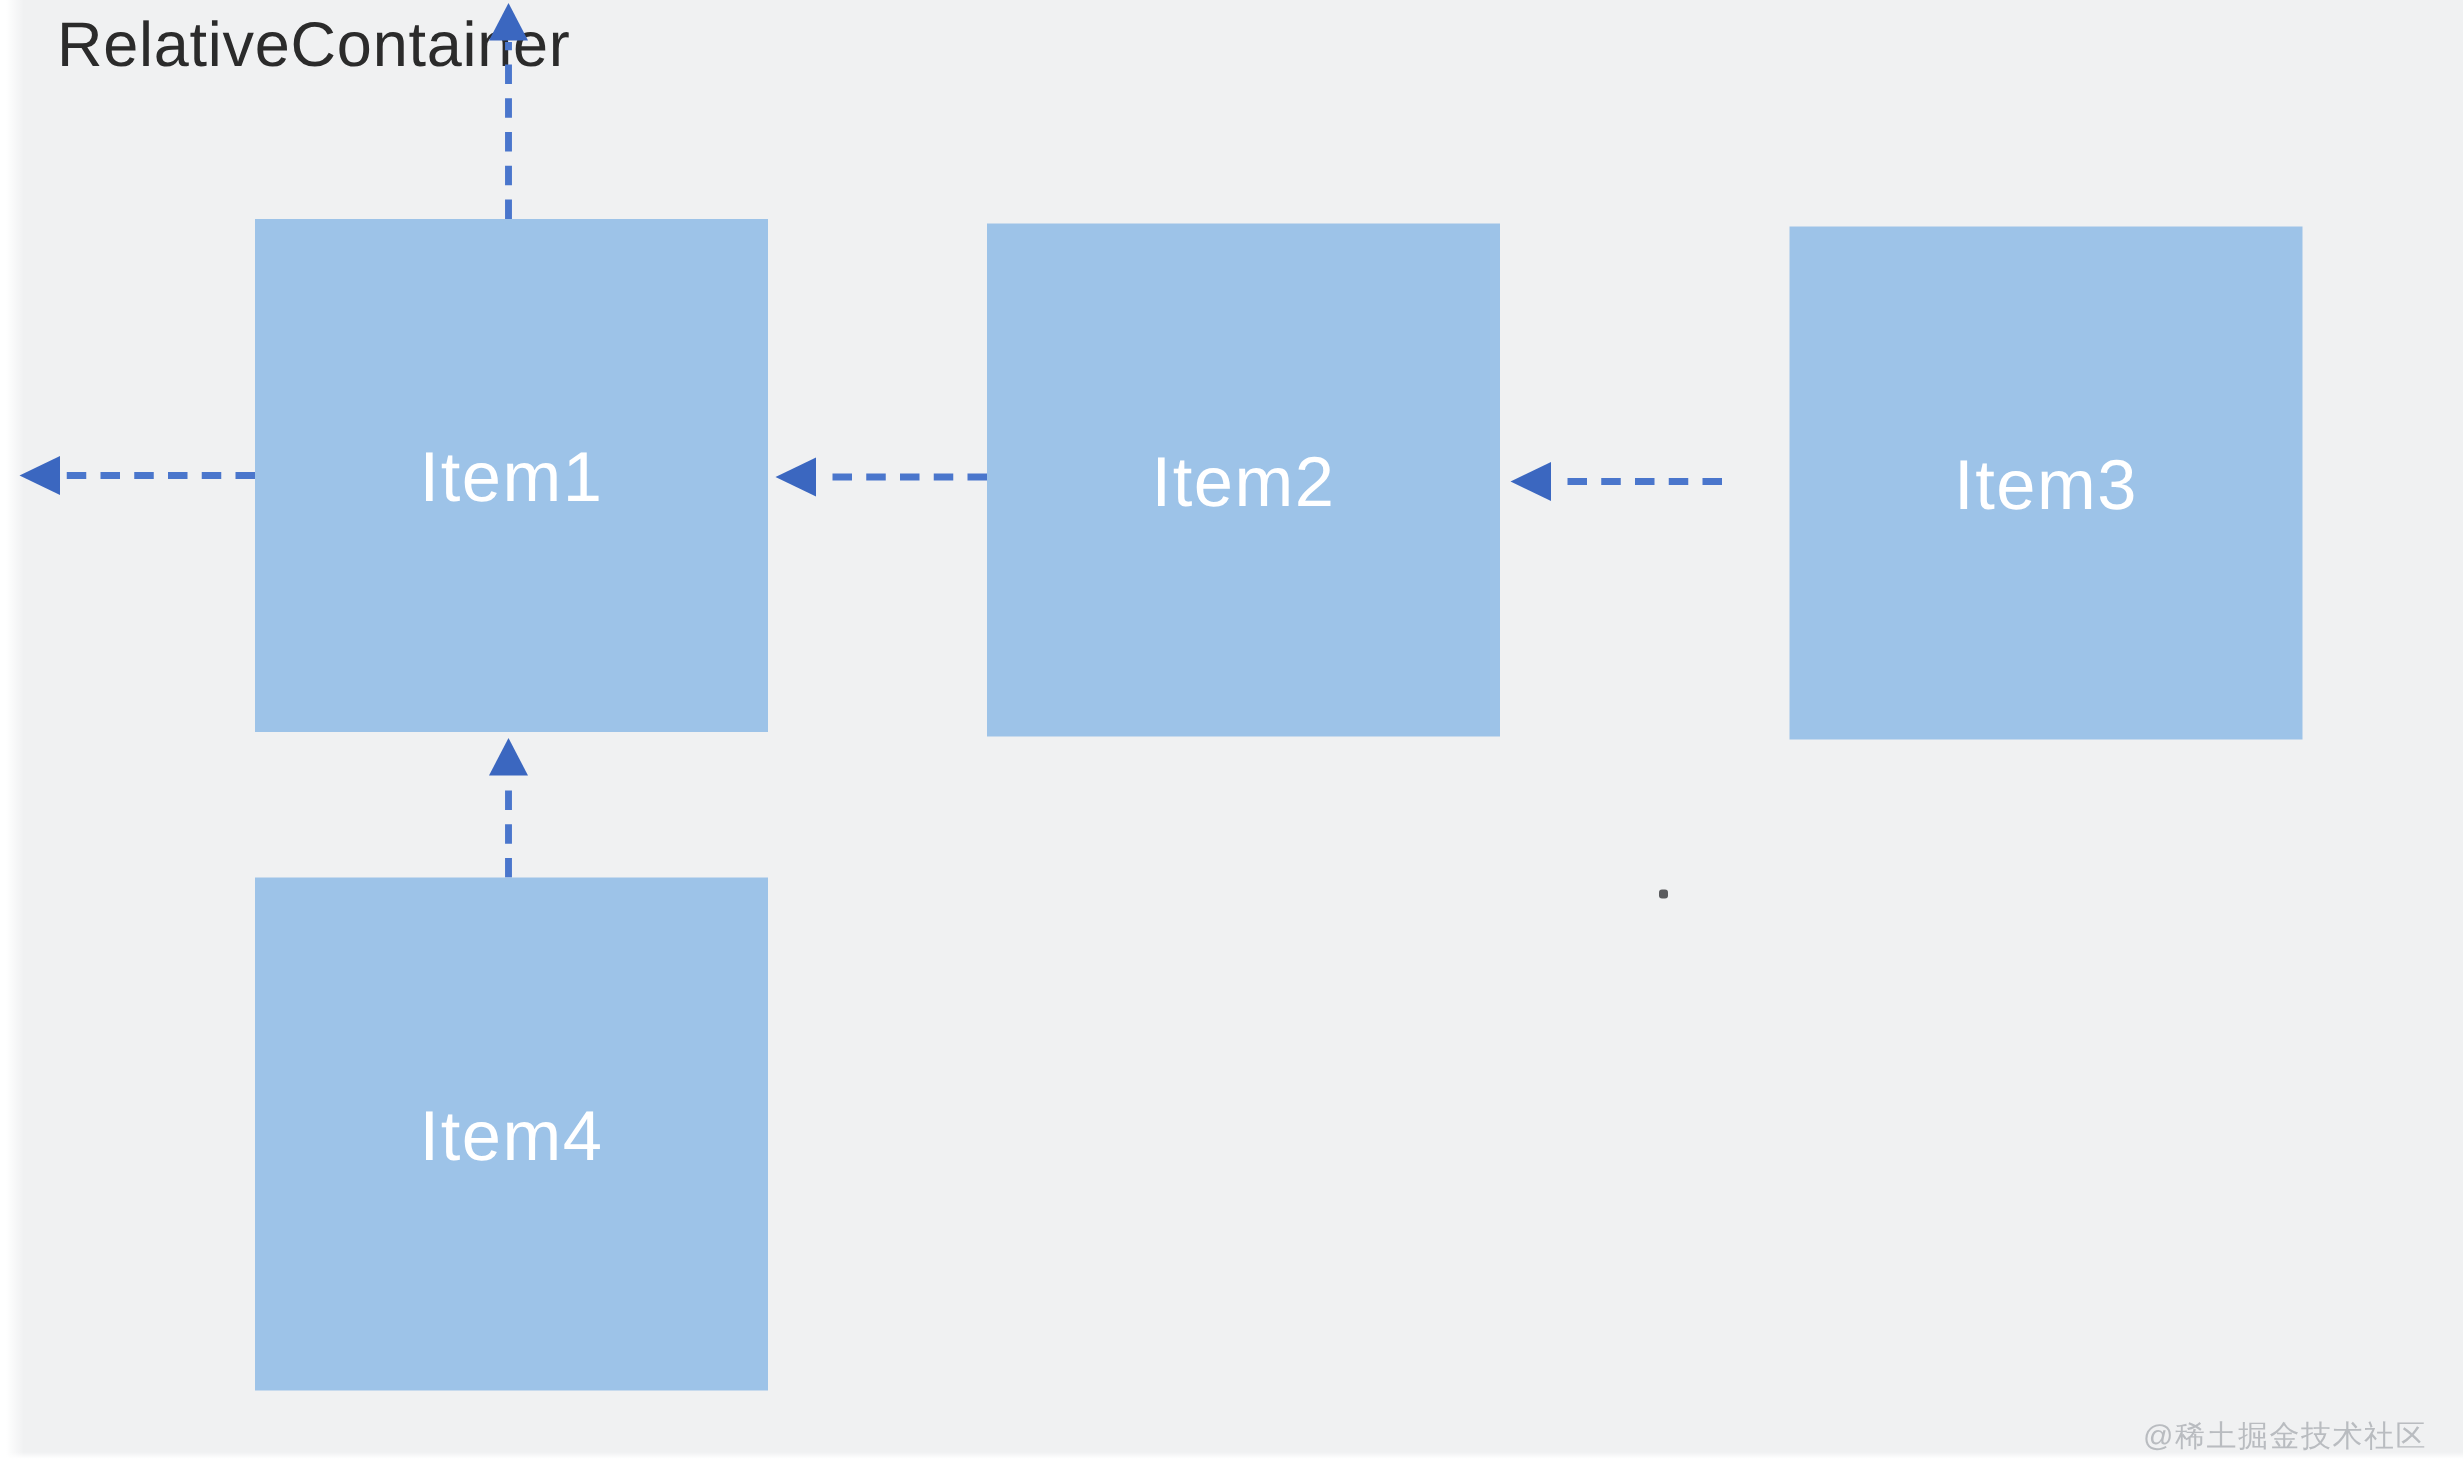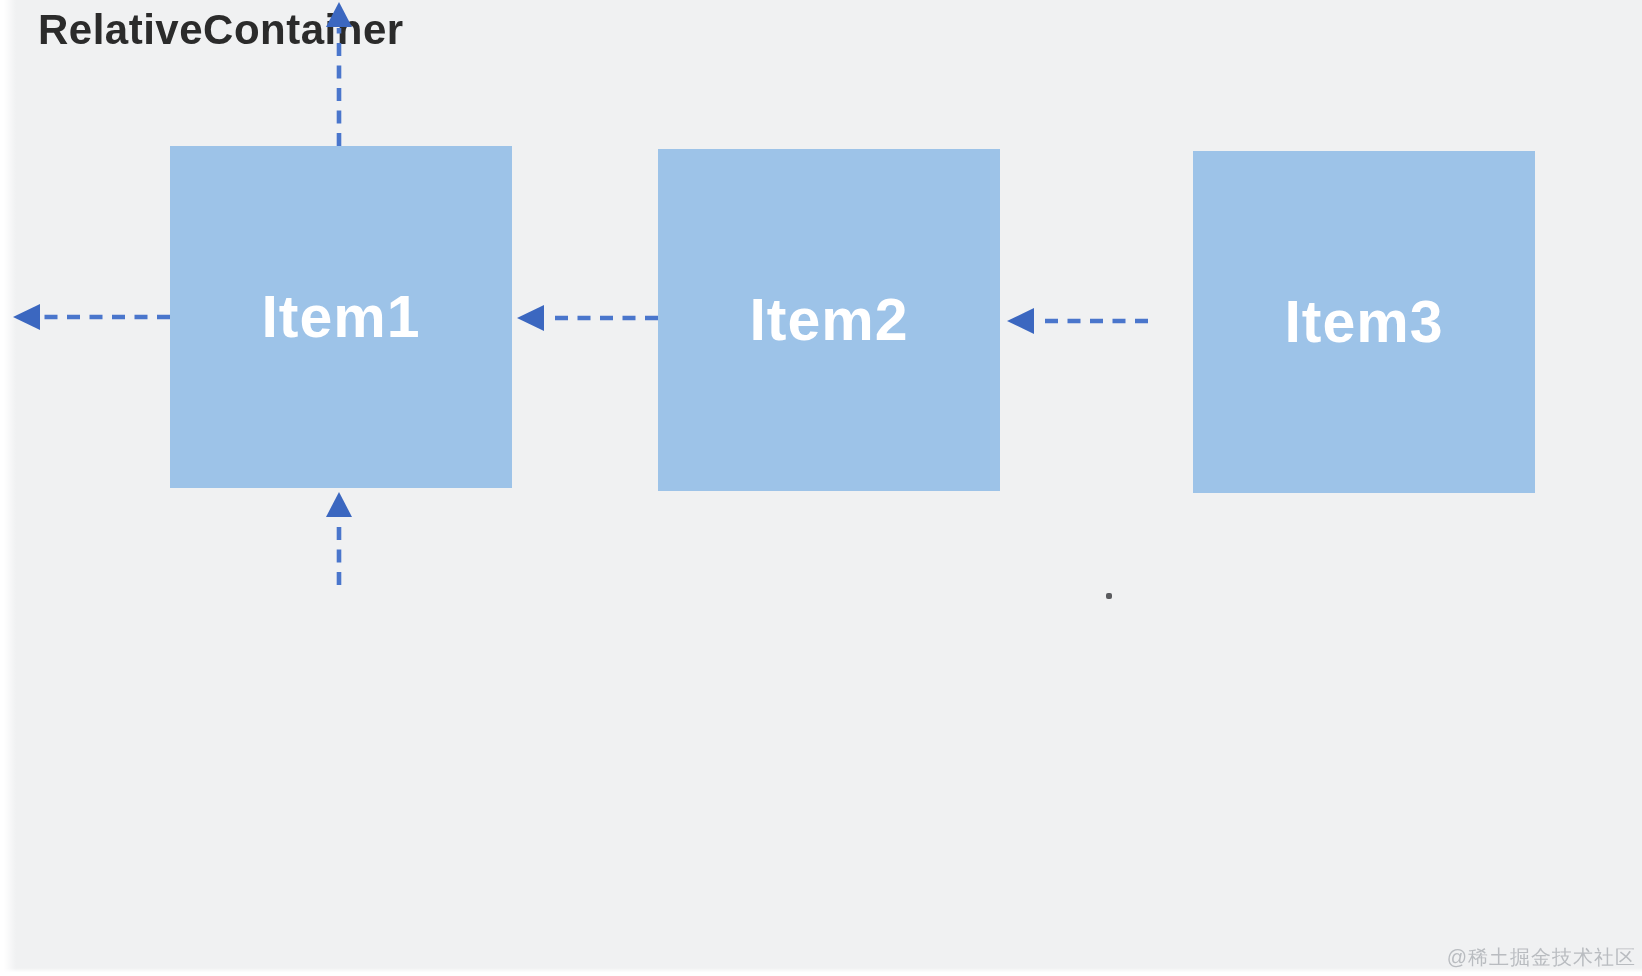--- a/index.html
+++ b/index.html
@@ -32,38 +32,38 @@
     left: 0; right: 0; bottom: 0;
     height: 8px;
     background: linear-gradient(to top, #ffffff 45%, rgba(255,255,255,0));
     pointer-events: none;
   }
   .diagram-title {
     position: absolute;
     left: 38px;
     top: 6px;
     font-size: 42px;
-    font-weight: 700;
+    font-weight: 400;
     letter-spacing: 0.5px;
     color: var(--title-text, #2b2b2b);
     white-space: nowrap;
   }
   .item-box {
     position: absolute;
     width: 342px;
     height: 342px;
     background: var(--box-fill, #9dc3e8);
     display: flex;
     align-items: center;
     justify-content: center;
   }
   .item-box .label {
     color: var(--box-text, #ffffff);
-    font-size: 59px;
-    font-weight: 700;
+    font-size: 47px;
+    font-weight: 400;
     letter-spacing: 1px;
     line-height: 1;
   }
   .box-item1 { left: 170px; top: 146px; }
   .box-item2 { left: 658px; top: 149px; text-align: center; }
   .box-item3 { left: 1149px; top: 151px; margin-left: 44px; }
   .box-item4 { left: 170px; top: 585px; }
 
   .arrows-layer {
     position: absolute;
@@ -87,21 +87,21 @@
     left: 1106px;
     top: 593px;
     width: 6px;
     height: 6px;
     border-radius: 2px;
     background: #3f4144;
     opacity: 0.85;
   }
   .watermark {
     position: absolute;
-    right: 6px;
+    right: 24px;
     bottom: 5px;
     font-size: 20px;
     letter-spacing: 1px;
     color: var(--watermark-text, #b9bcc0);
     white-space: nowrap;
   }
 </style>
 </head>
 <body>
 
@@ -137,18 +137,21 @@
 
   <div class="item-box box-item1">
     <span class="label">Item1</span>
   </div>
   <div class="item-box box-item2">
     <span class="label">Item2</span>
   </div>
   <div class="item-box box-item3">
     <span class="label">Item3</span>
   </div>
+  <div class="item-box box-item4">
+    <span class="label">Item4</span>
+  </div>
 
   <div class="cursor-dot"></div>
 
   <div class="watermark">@稀土掘金技术社区</div>
 
 </div>
 
 </body></html>

